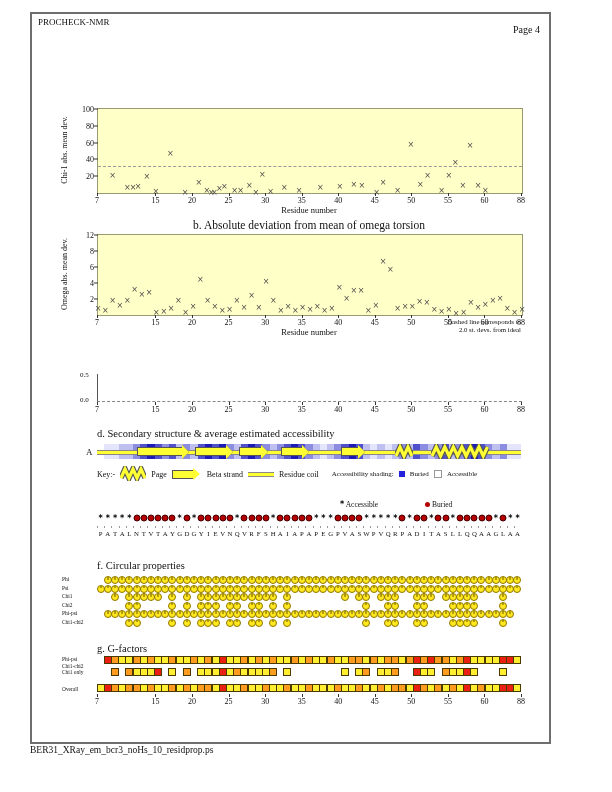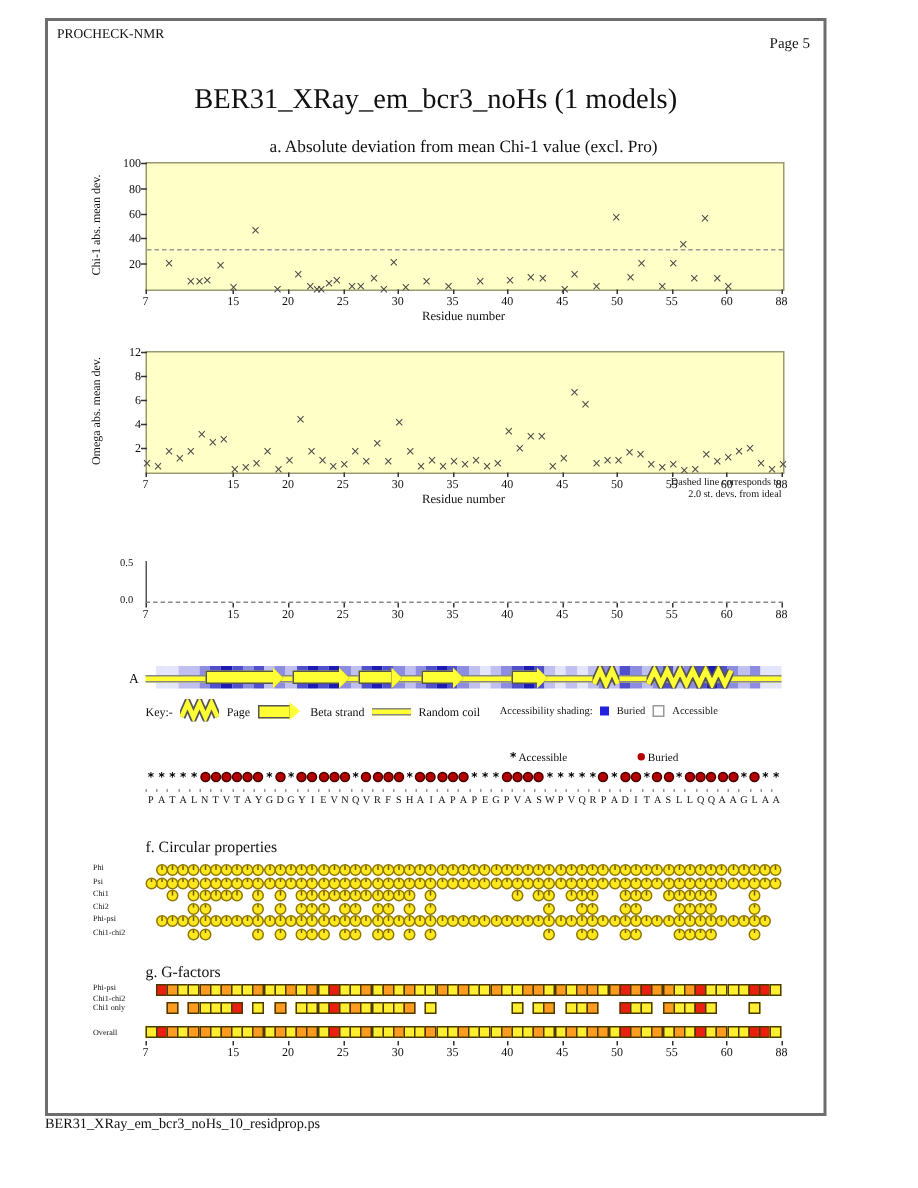--- a/index.html
+++ b/index.html
@@ -62,24 +62,22 @@
   .grow{position:absolute;left:97px;width:424px;height:8px;}
   .sq{position:absolute;top:0;width:6px;height:6px;border:0.8px solid #4a3a00;transform:translateX(-50%);}
   #footer{left:30px;top:745px;font-size:9.5px;}
 </style>
 </head>
 <body>
 
 <div id="page">
   <div id="frame" class="abs"></div>
   <div id="procheck" class="abs">PROCHECK-NMR</div>
-  <div id="pagelab" class="abs">Page  5</div>
-  <div id="subtitle" class="abs">BER31_XRay_em_bcr3_noHs (1 models)</div>
+  <div id="pagelab" class="abs">Page  4</div>
 
-  <div class="abs plot-title" style="top:92px">a. Absolute deviation from mean Chi-1 value (excl. Pro)</div>
   <div id="plot-a" class="plot" style="top:108px;height:84px">
       <div class="ytlab" style="top: 80%;">20</div>
       <div class="ytick" style="top: 80%;"></div>
       <div class="ytlab" style="top: 60%;">40</div>
       <div class="ytick" style="top: 60%;"></div>
       <div class="ytlab" style="top: 40%;">60</div>
       <div class="ytick" style="top: 40%;"></div>
       <div class="ytlab" style="top: 20%;">80</div>
       <div class="ytick" style="top: 20%;"></div>
       <div class="ytlab" style="top: 0%;">100</div>
@@ -147,20 +145,21 @@
       <div class="xlab" style="left: 74.1379%;">50</div>
       <div class="xtick" style="left: 82.7586%;"></div>
       <div class="xlab" style="left: 82.7586%;">55</div>
       <div class="xtick" style="left: 91.3793%;"></div>
       <div class="xlab" style="left: 91.3793%;">60</div>
       <div class="xtick" style="left: 100%;"></div>
       <div class="xlab" style="left: 100%;">88</div>
     </div>
   <div class="abs xlabel" style="top:205px">Residue number</div>
 
+  <div class="abs plot-title" style="top:219px">b. Absolute deviation from mean of omega torsion</div>
   <div id="plot-b" class="plot" style="top:234px;height:80px">
       <div class="ytlab" style="top: 80%;">2</div>
       <div class="ytick" style="top: 80%;"></div>
       <div class="ytlab" style="top: 60%;">4</div>
       <div class="ytick" style="top: 60%;"></div>
       <div class="ytlab" style="top: 40%;">6</div>
       <div class="ytick" style="top: 40%;"></div>
       <div class="ytlab" style="top: 20%;">8</div>
       <div class="ytick" style="top: 20%;"></div>
       <div class="ytlab" style="top: 0%;">12</div>
@@ -281,20 +280,21 @@
       <div class="xtick" style="left: 74.1379%;"></div>
       <div class="xlab" style="left: 74.1379%;">50</div>
       <div class="xtick" style="left: 82.7586%;"></div>
       <div class="xlab" style="left: 82.7586%;">55</div>
       <div class="xtick" style="left: 91.3793%;"></div>
       <div class="xlab" style="left: 91.3793%;">60</div>
       <div class="xtick" style="left: 100%;"></div>
       <div class="xlab" style="left: 100%;">88</div>
     </div>
 
+  <div class="abs sec-title" style="top:428px">d. Secondary structure &amp; average estimated accessibility</div>
   <div class="abs" style="left:86px;top:447px;font-size:9px">A</div>
   <div id="band" class="abs">
       <div class="cell" style="background: rgb(255, 255, 255);"></div>
       <div class="cell" style="background: rgb(228, 228, 250);"></div>
       <div class="cell" style="background: rgb(228, 228, 250);"></div>
       <div class="cell" style="background: rgb(192, 192, 240);"></div>
       <div class="cell" style="background: rgb(192, 192, 240);"></div>
       <div class="cell" style="background: rgb(140, 140, 224);"></div>
       <div class="cell" style="background: rgb(80, 80, 204);"></div>
       <div class="cell" style="background: rgb(28, 28, 180);"></div>
@@ -369,21 +369,21 @@
   <div id="dkey" class="abs">
     <span>Key:-</span>
     <span id="khelix"><svg width="26" height="15">
           <polyline points="1,12 5,3 9,12 13,3 17,12 21,3 25,12" fill="none" stroke="#555" stroke-width="5.5"></polyline>
           <polyline points="1,12 5,3 9,12 13,3 17,12 21,3 25,12" fill="none" stroke="#ffff33" stroke-width="3.2"></polyline>
         </svg></span>
     <span>Page</span>
     <span class="karrow"></span>
     <span>Beta strand</span>
     <span class="kcoil"></span>
-    <span>Random coil</span>
+    <span>Residue coil</span>
     <span class="small" style="margin-left:8px">Accessibility shading:</span>
     <span class="shadesq" style="background:#2222dd"></span>
     <span class="small">Buried</span>
     <span class="shadesq" style="background:#fff;border:0.8px solid #999"></span>
     <span class="small">Accessible</span>
   </div>
 
   <div class="abs" style="left:340px;top:500px;font-size:7.5px">
     <span class="star" style="position:static;transform:none">*</span>
     <span>Accessible</span>

